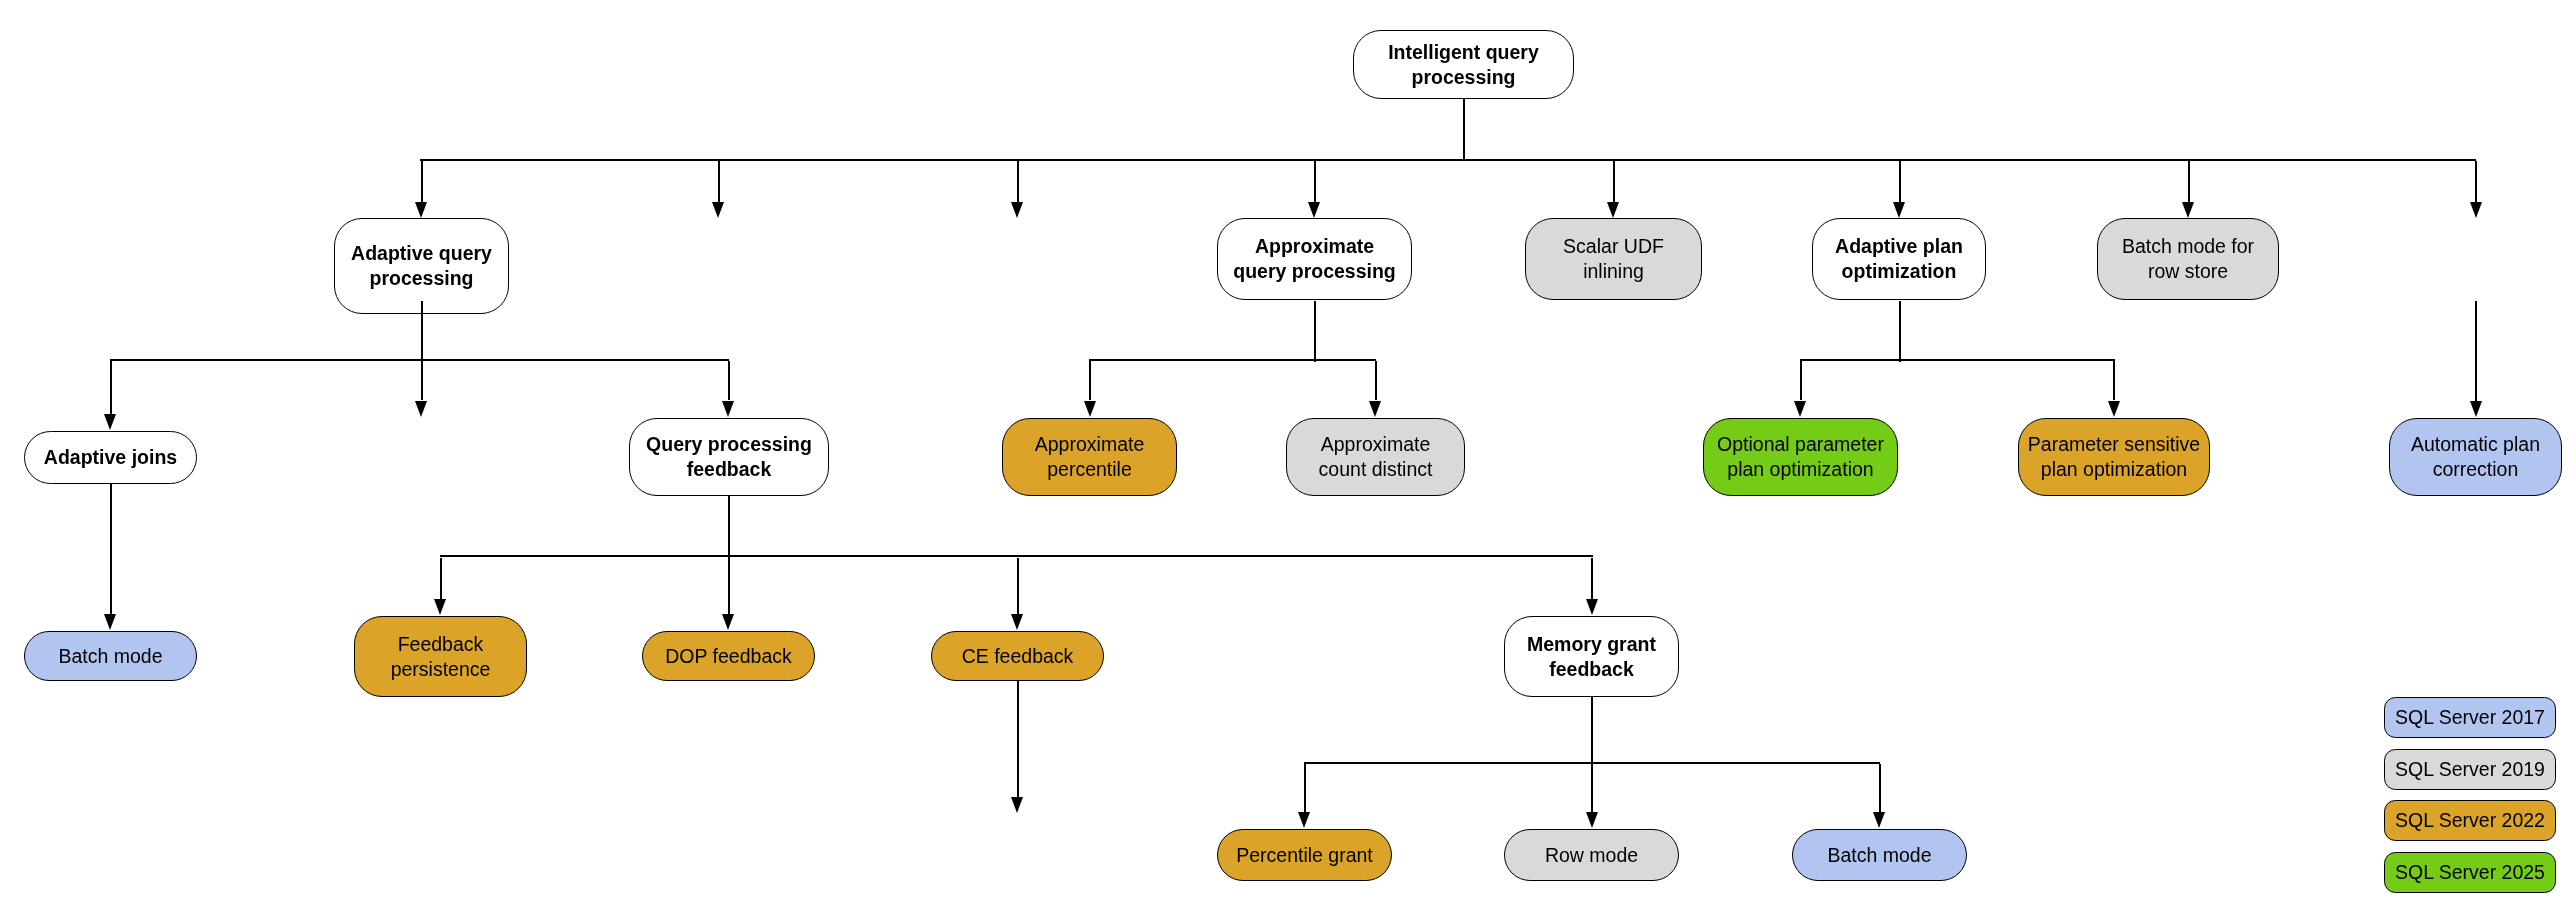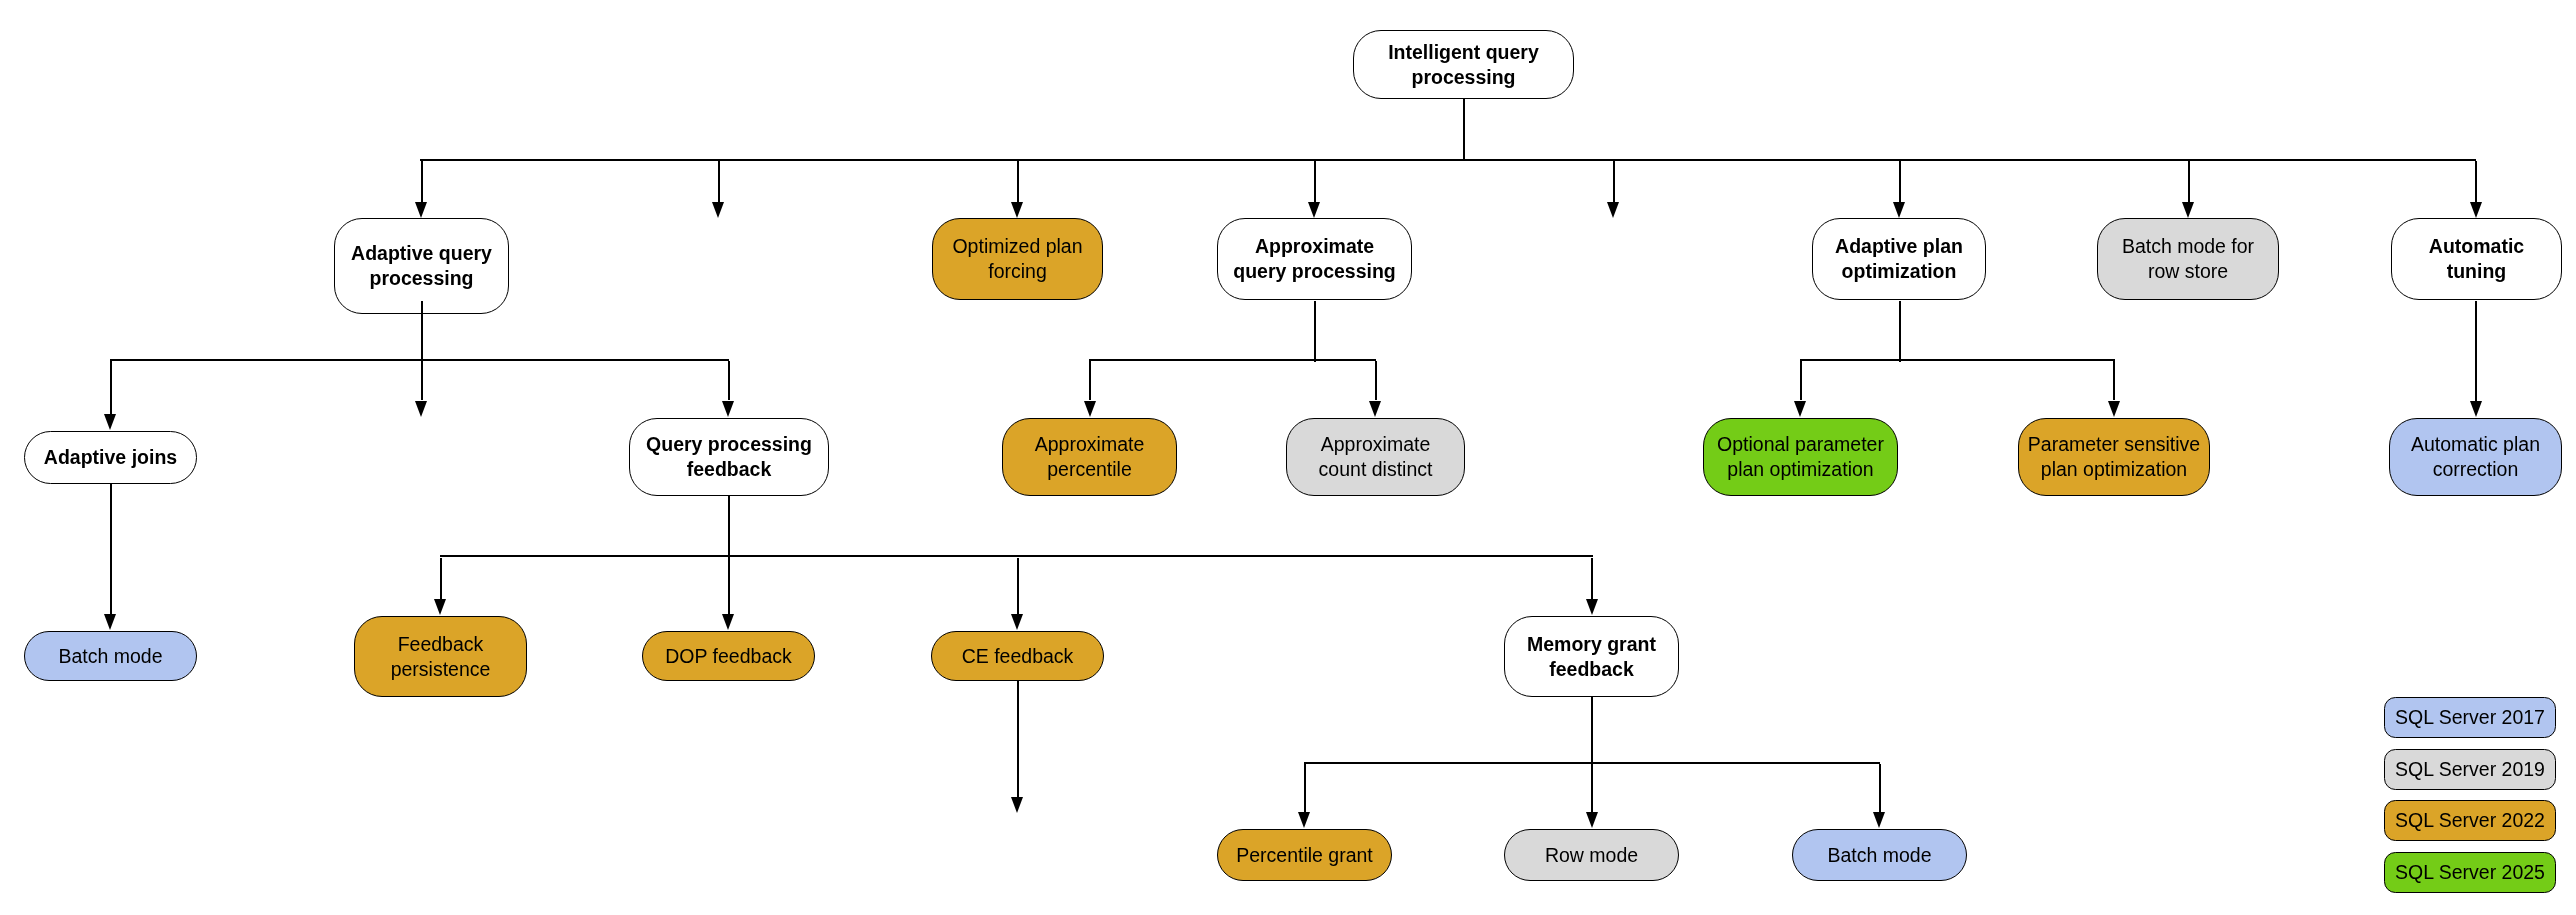--- a/index.html
+++ b/index.html
@@ -50,30 +50,28 @@
   <div class="a" style="left:1607px;top:202px"></div>
   <div class="v" style="left:1899px;top:161px;height:41px"></div>
   <div class="a" style="left:1893px;top:202px"></div>
   <div class="v" style="left:2188px;top:161px;height:41px"></div>
   <div class="a" style="left:2182px;top:202px"></div>
   <div class="v" style="left:2475px;top:161px;height:41px"></div>
   <div class="a" style="left:2470px;top:202px"></div>
 
   <div class="node bold" style="left: 334px; top: 218px; width: 175px; height: 96px; background: rgb(255, 255, 255);">Adaptive query
 processing</div>
-  <div class="node" style="left: 932px; top: 218px; width: 171px; height: 82px; background: rgb(219, 164, 40);">Optimized plan
-forcing</div>
   <div class="node bold" style="left: 1217px; top: 218px; width: 195px; height: 82px; background: rgb(255, 255, 255);">Approximate
 query processing</div>
+  <div class="node" style="left: 1525px; top: 218px; width: 177px; height: 82px; background: rgb(217, 217, 217);">Scalar UDF
+inlining</div>
   <div class="node" style="left: 2097px; top: 218px; width: 182px; height: 82px; background: rgb(217, 217, 217);">Batch mode for
 row store</div>
   <div class="node bold" style="left: 1812px; top: 218px; width: 174px; height: 82px; background: rgb(255, 255, 255);">Adaptive plan
 optimization</div>
-  <div class="node bold" style="left: 2391px; top: 218px; width: 171px; height: 82px; background: rgb(255, 255, 255);">Automatic
-tuning</div>
 
   <div class="v" style="left:421px;top:301px;height:61px"></div>
   <div class="h" style="left:110px;top:359px;width:619px"></div>
   <div class="v" style="left:110px;top:361px;height:53px"></div>
   <div class="a" style="left:104px;top:414px"></div>
   <div class="v" style="left:421px;top:361px;height:39px"></div>
   <div class="a" style="left:415px;top:401px"></div>
   <div class="v" style="left:728px;top:361px;height:39px"></div>
   <div class="a" style="left:722px;top:401px"></div>
 

